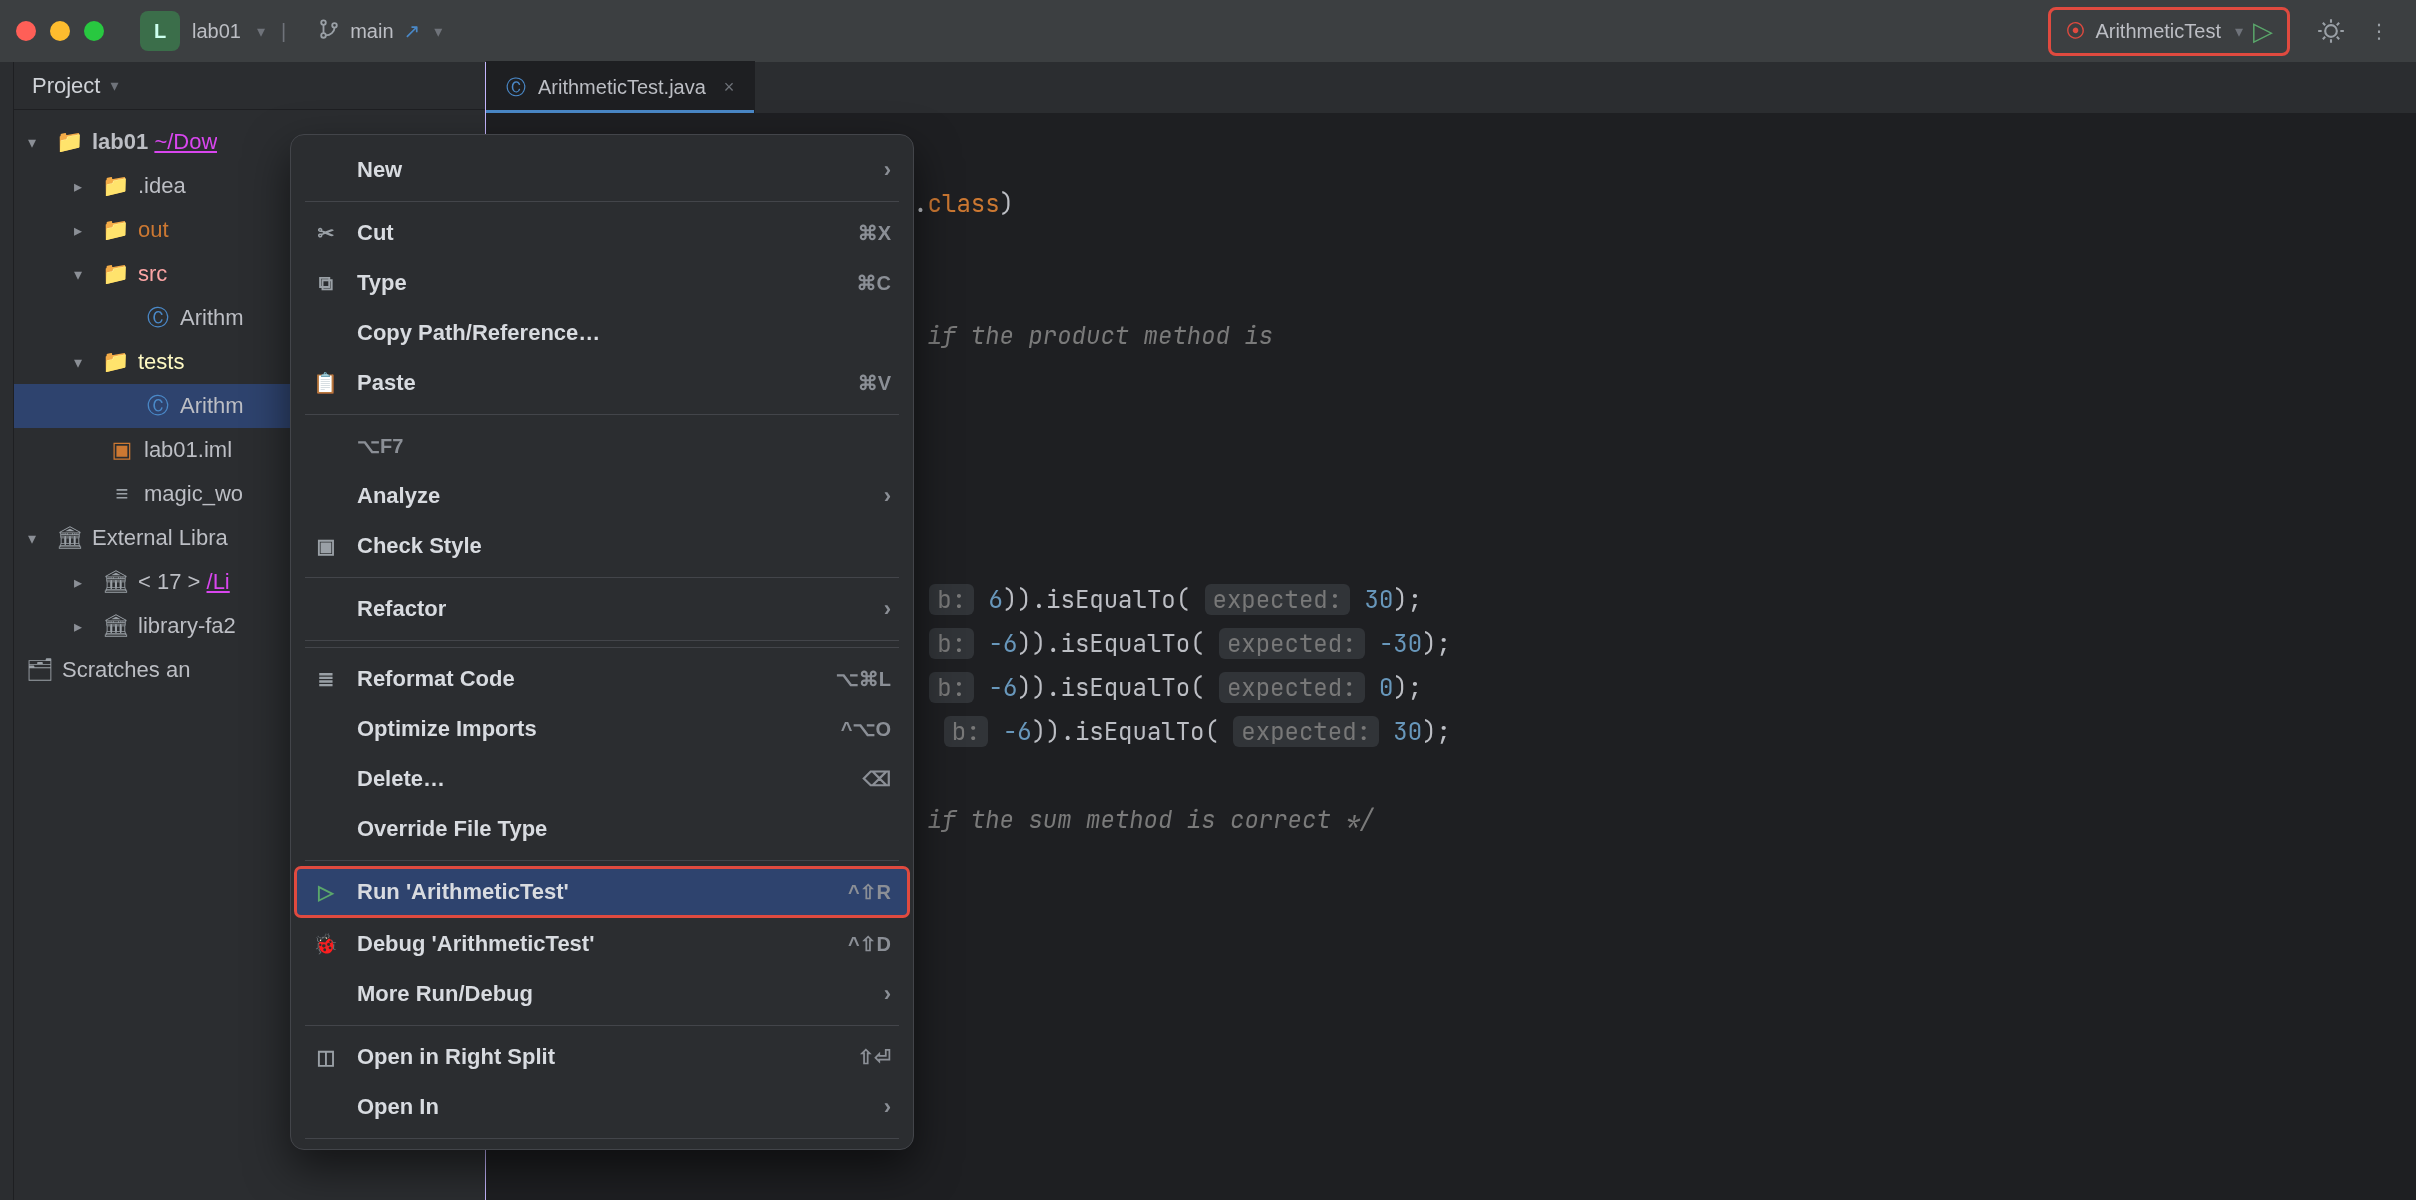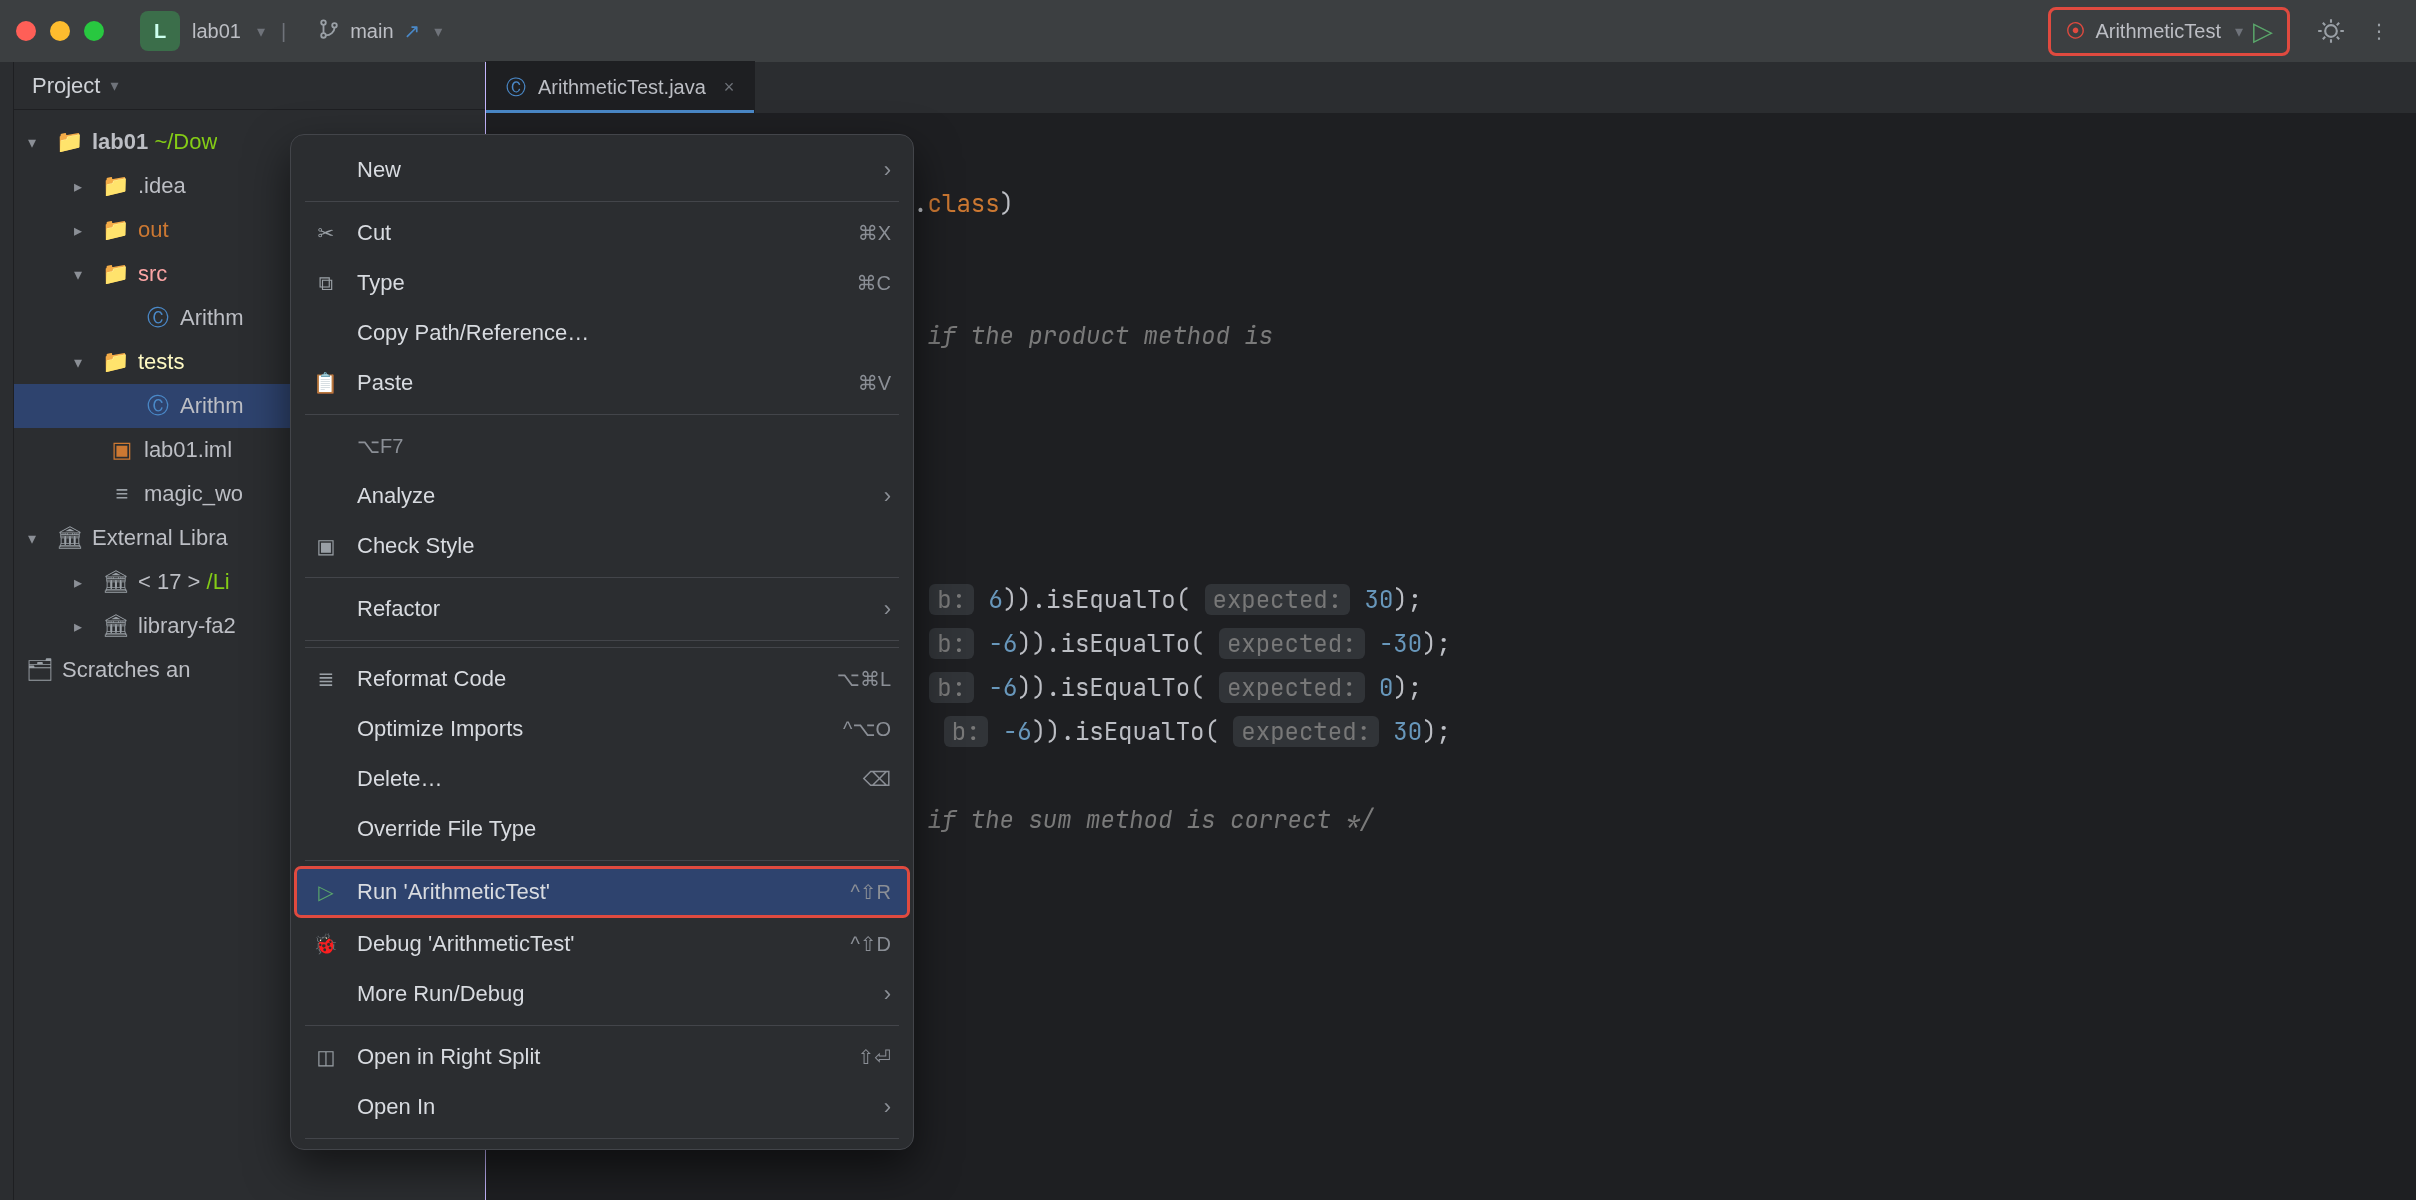--- a/index.html
+++ b/index.html
@@ -86,21 +86,21 @@
   .tree { padding-top:10px; font-size:22px; }
   .tree .row {
     height:44px; display:flex; align-items:center;
     padding-left:14px; gap:10px;
     white-space:nowrap; overflow:hidden;
   }
   .tree .row.sel   { background:#2e436e; }
   .tree .row .twist{ width:20px; color:#8b8f96; font-size:16px; }
   .tree .row .ficon{ width:24px; display:flex; justify-content:center; }
   .tree .row .lbl  { overflow:hidden; text-overflow:ellipsis; }
-  .tree .row .lbl.dim { color:#84cc16; }
+  .tree .row .lbl.dim { color:#d946ef;text-decoration:underline; }
   .tree .row .pad1 { width:36px; }
   .tree .row .pad2 { width:72px; }
   .tree .row .pad3 { width:108px; }
   .ficon.folder-red  { color:#cc7832; }
   .ficon.folder-blue { color:#4a88c7; }
   .ficon.folder-teal { color:#3b9e8f; }
   .ficon.jclass      { color:#4a88c7; }
   .ficon.iml         { color:#cc7832; }
   .ficon.txt         { color:#9aa0a6; }
   .ficon.lib         { color:#9aa0a6; }
@@ -152,20 +152,21 @@
     border:1px solid #43454a;
     border-radius:14px;
     box-shadow:0 18px 44px rgba(0,0,0,.55);
     padding:10px 0 4px;
     z-index:100;
   }
   .menu .item {
     height:50px; display:flex; align-items:center;
     padding:0 22px; gap:18px;
     color:#d8dbe0;
+    font-weight:bold;
   }
   .menu .item .micon{ width:26px; color:#9aa0a6; display:flex; justify-content:center; }
   .menu .item .mlbl { flex:1; font-size:22px; }
   .menu .item .macc { color:#8b8f96; font-size:20px; }
   .menu .rule { height:1px; background:#43454a; margin:6px 14px; }
   .menu .sub::after{
     content:"›"; color:#8b8f96; font-size:22px; margin-left:auto;
   }
   .menu .item.run-hl{
     background:#2e436e;

